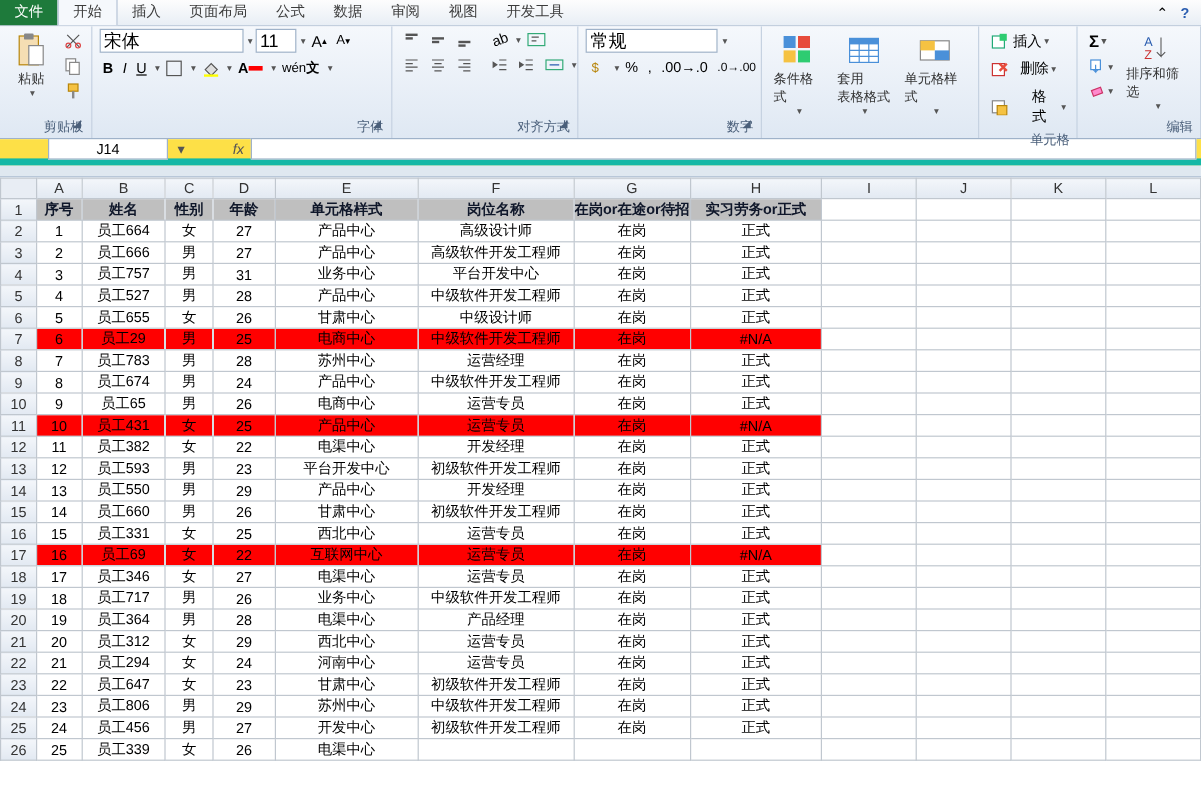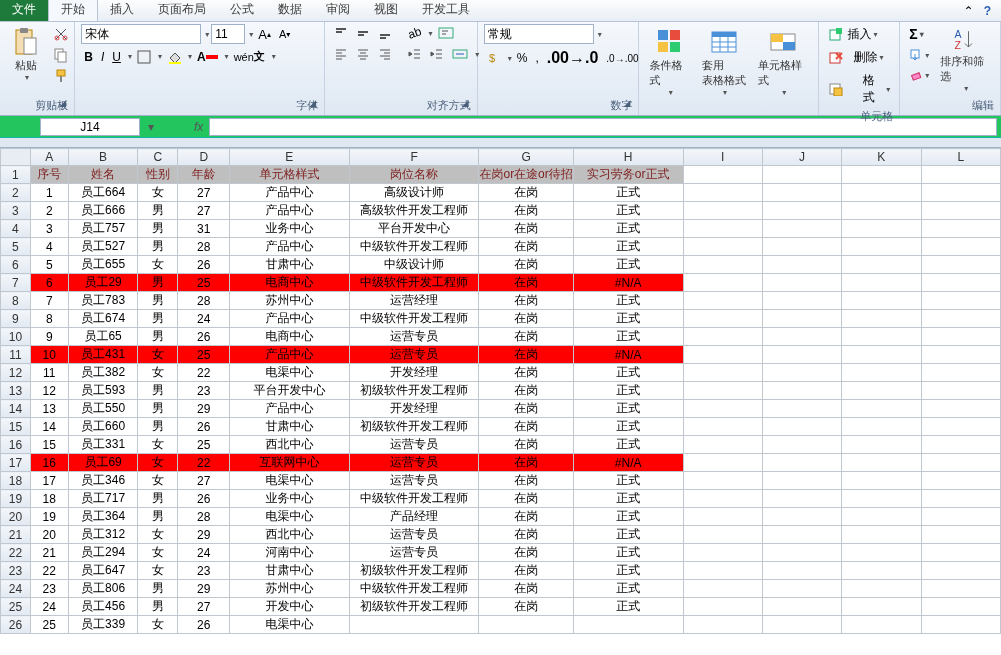--- a/index.html
+++ b/index.html
@@ -16,41 +16,41 @@
 
 .ribbon { display: flex; height: 94px; background: linear-gradient(#f5f8fc,#dfe8f3); border-bottom: 1px solid #9fb2c9; }
 .group { border-right: 1px solid #c6d2e1; display: flex; flex-direction: column; justify-content: space-between; padding: 2px 6px 1px; }
 .group-body { display: flex; align-items: flex-start; gap: 4px; flex: 1; }
 .group-label { text-align: right; font-size: 11px; color: #4a5f7a; padding: 1px 0; position: relative; }
 .group-label .launcher { position:absolute; right:2px; top:1px; font-size:9px; color:#4a5f7a; cursor:pointer;}
 .btn { display: flex; flex-direction: column; align-items: center; padding: 2px 4px; cursor: pointer; font-size: 11px; color: #333; }
 .btn-row { display: flex; flex-direction: column; gap: 1px; }
 .big-icon { width: 32px; height: 32px; }
 .dd { font-size: 8px; color: #555; margin-left: 2px;}
-select.fake, input.fake { border:1px solid #9fb2c9; background:#fff; font-size:12px; height:20px; padding:0 3px;}
+select.fake, input.fake { border:1px solid #9fb2c9; background:#fff; font-size:15px; height:20px; padding:0 3px;}
 .hr-row { display:flex; gap:2px; align-items:center;}
 
 
-.fbar { display:flex; height:22px; border-bottom:1px solid #14b8a6; background:#22c55e; align-items:center;}
+.fbar { display:flex; height:22px; border-bottom:6px solid #14b8a6; background:#fde047; align-items:center;}
 .namebox { width:100px; border:1px solid #9fb2c9; background:#fff; margin:0 4px 0 40px; height:18px; font-size:12px; padding:0 4px; text-align:center;}
 .namebox-dd { width:14px; text-align:center; color:#555; cursor:pointer;}
 .fx { padding:0 6px; font-style:italic; color:#555;}
 .formula-input { flex:1; border:1px solid #9fb2c9; background:#fff; height:18px; margin-right:4px; padding:0 4px;}
 
 
 .spacer-row { height:10px; background:#dfe8f0; border-bottom:1px solid #9fb2c9;}
 
 
 .grid-wrap { position:relative; height: calc(655px - 22px - 94px - 22px - 10px); overflow:hidden; background:#fff;}
 .grid { border-collapse:collapse; table-layout:fixed;}
 .grid th, .grid td { border:1px solid #c0c7cf; height:17px; font-size:12px; text-align:center; overflow:hidden; white-space:nowrap; padding:0;}
 .colhdr { background:linear-gradient(#f3f6fa,#e2e9f2); color:#333; font-weight:normal;}
 .rowhdr { background:linear-gradient(#f3f6fa,#e2e9f2); color:#333; width:30px; font-weight:normal; text-align:center;}
 .corner { background:#e8edf4; width:30px;}
-.datahdr { background:#bfbfbf; font-weight:normal; color:#7f1d1d;}
+.datahdr { background:#bfbfbf; font-weight:bold; color:#0f172a;}
 .red { background:#ff0000; color:#000;}
 .colA{width:38px}.colB{width:70px}.colC{width:40px}.colD{width:52px}.colE{width:120px}.colF{width:130px}.colG{width:90px}.colH{width:110px}
 .colI,.colJ,.colK,.colL{width:80px}
 svg { display:block;}
 .mini-btn { display:inline-flex; align-items:center; border:1px solid transparent; padding:1px 2px; cursor:pointer;}
 </style>
 </head>
 <body>
 
 <div class="ribbon-tabs">
@@ -230,21 +230,21 @@
       </div>
       <div class="hr-row">
         <span class="mini-btn">
             <svg width="14" height="14">
               <text x="2" y="11" font-size="11" fill="#b8860b">$</text>
             </svg>
           </span>
           <span class="dd">▾</span>
         <span class="mini-btn">%</span>
         <span class="mini-btn">,</span>
-        <span class="mini-btn" style="font-size:16px;font-weight:bold;">.00→.0</span>
+        <span class="mini-btn" style="font-size:12px;">.00→.0</span>
         <span class="mini-btn" style="font-size:10px;">.0→.00</span>
       </div>
     </div>
     <div class="group-label"><span>数字</span><span class="launcher">◢</span></div>
   </div>
 
   <div class="group" style="min-width:180px;">
     <div class="group-body">
       <div class="btn">
         <svg class="big-icon" viewBox="0 0 32 32">

